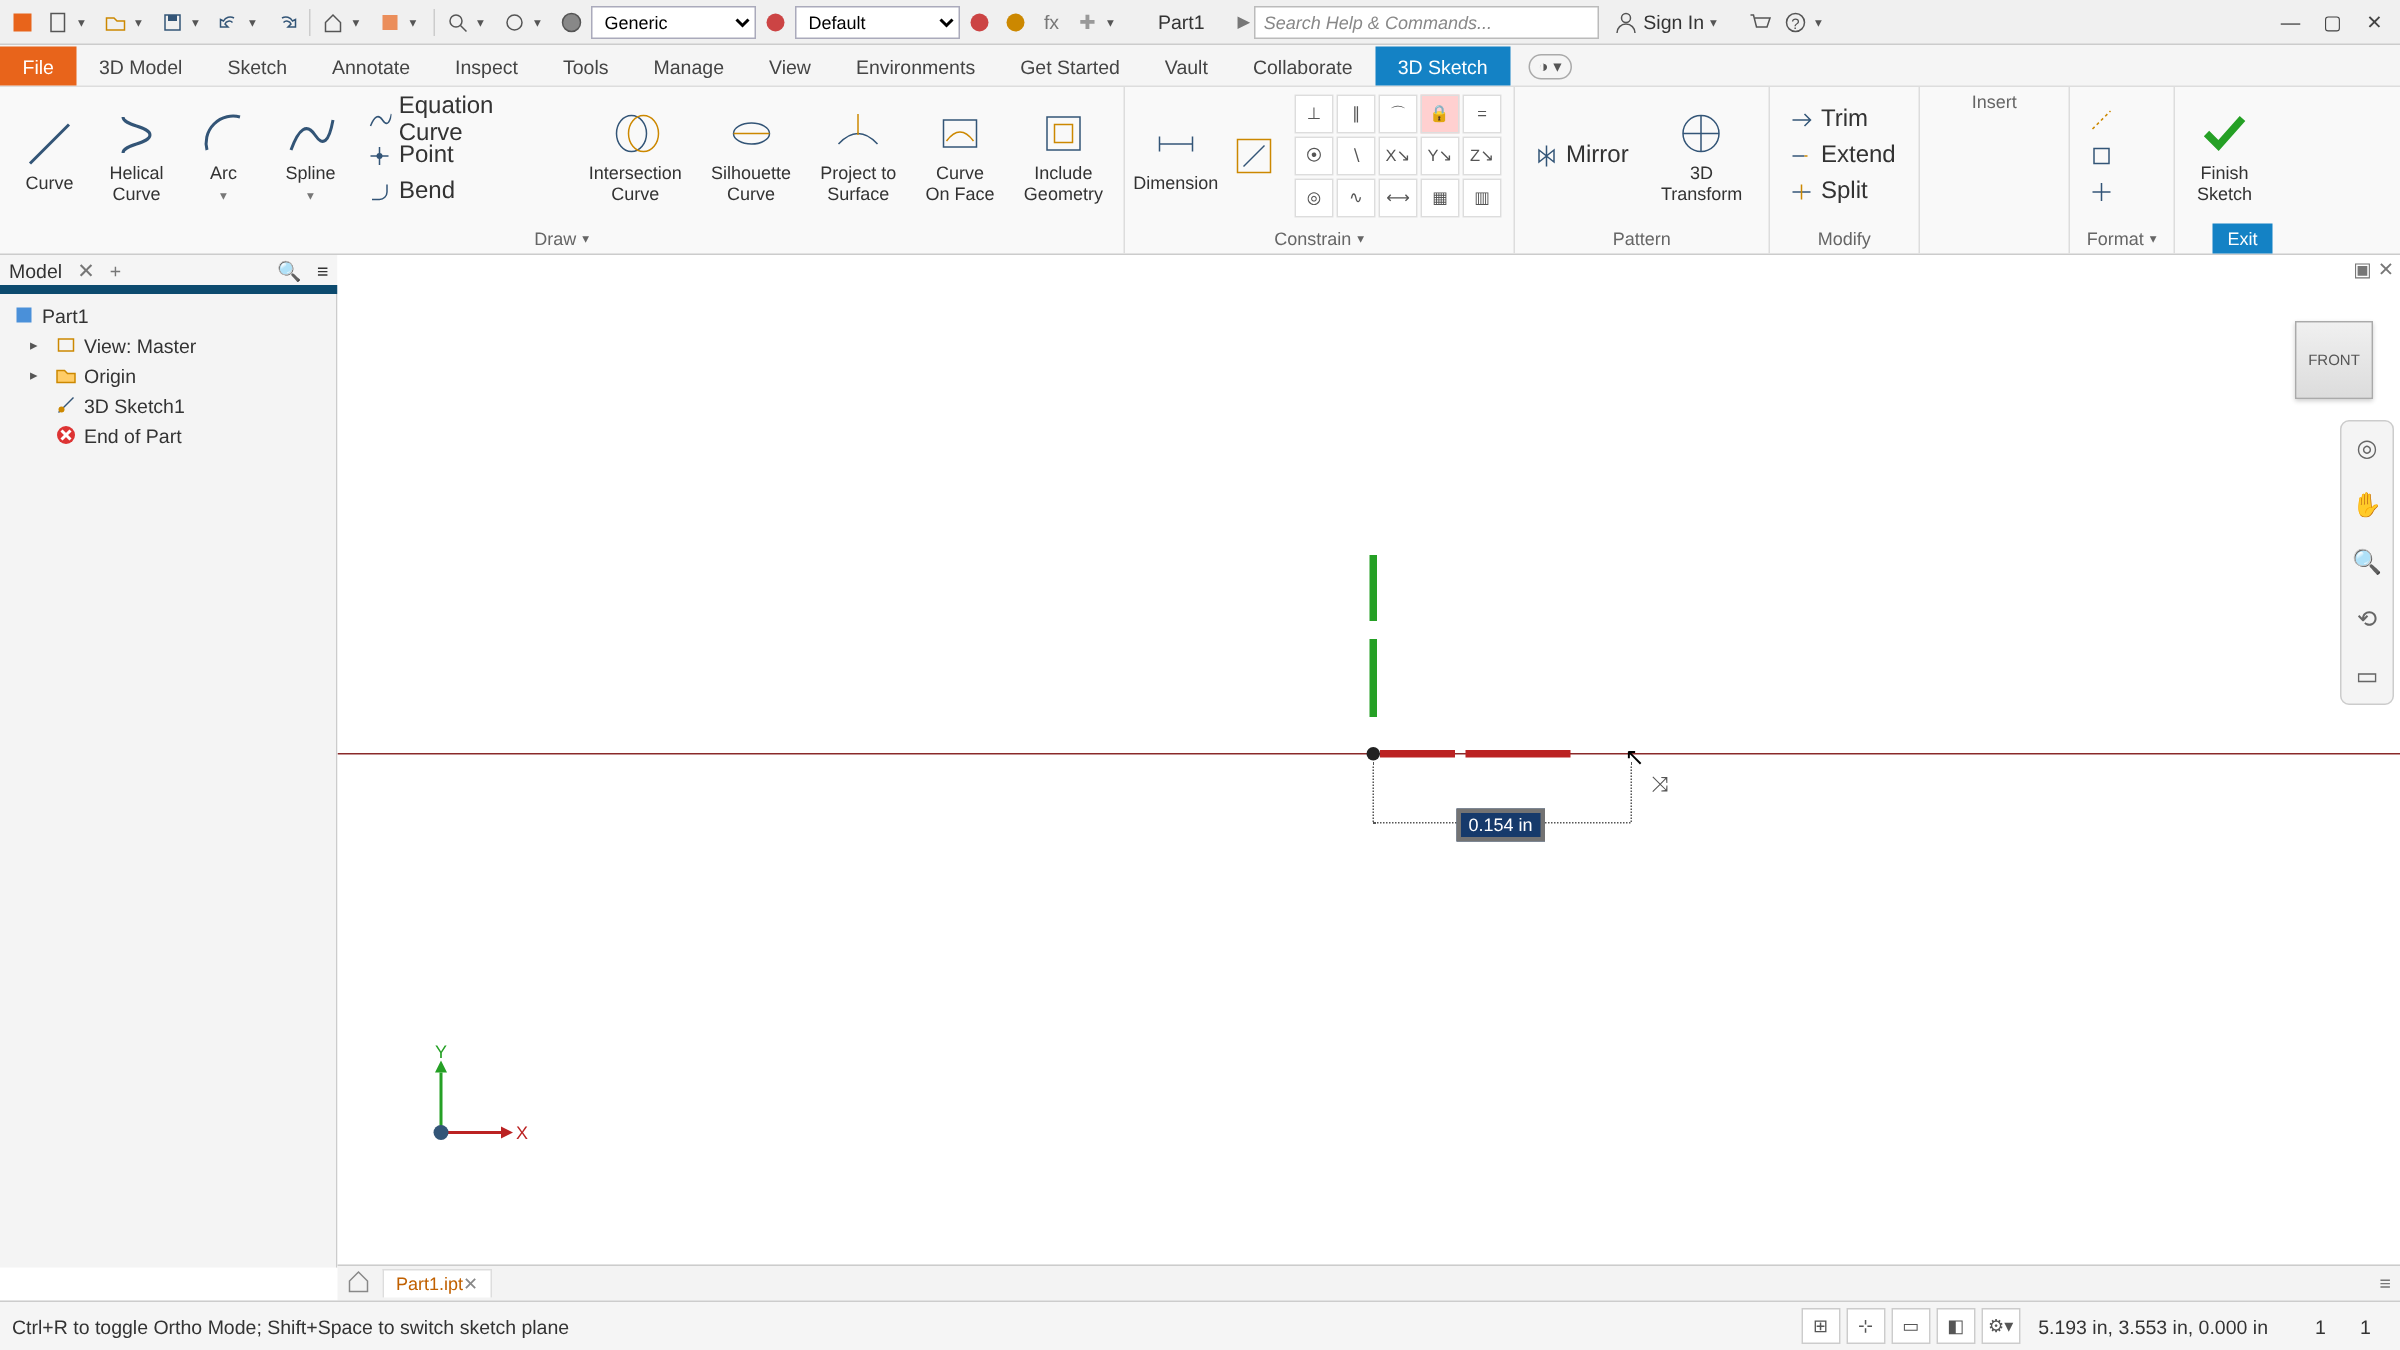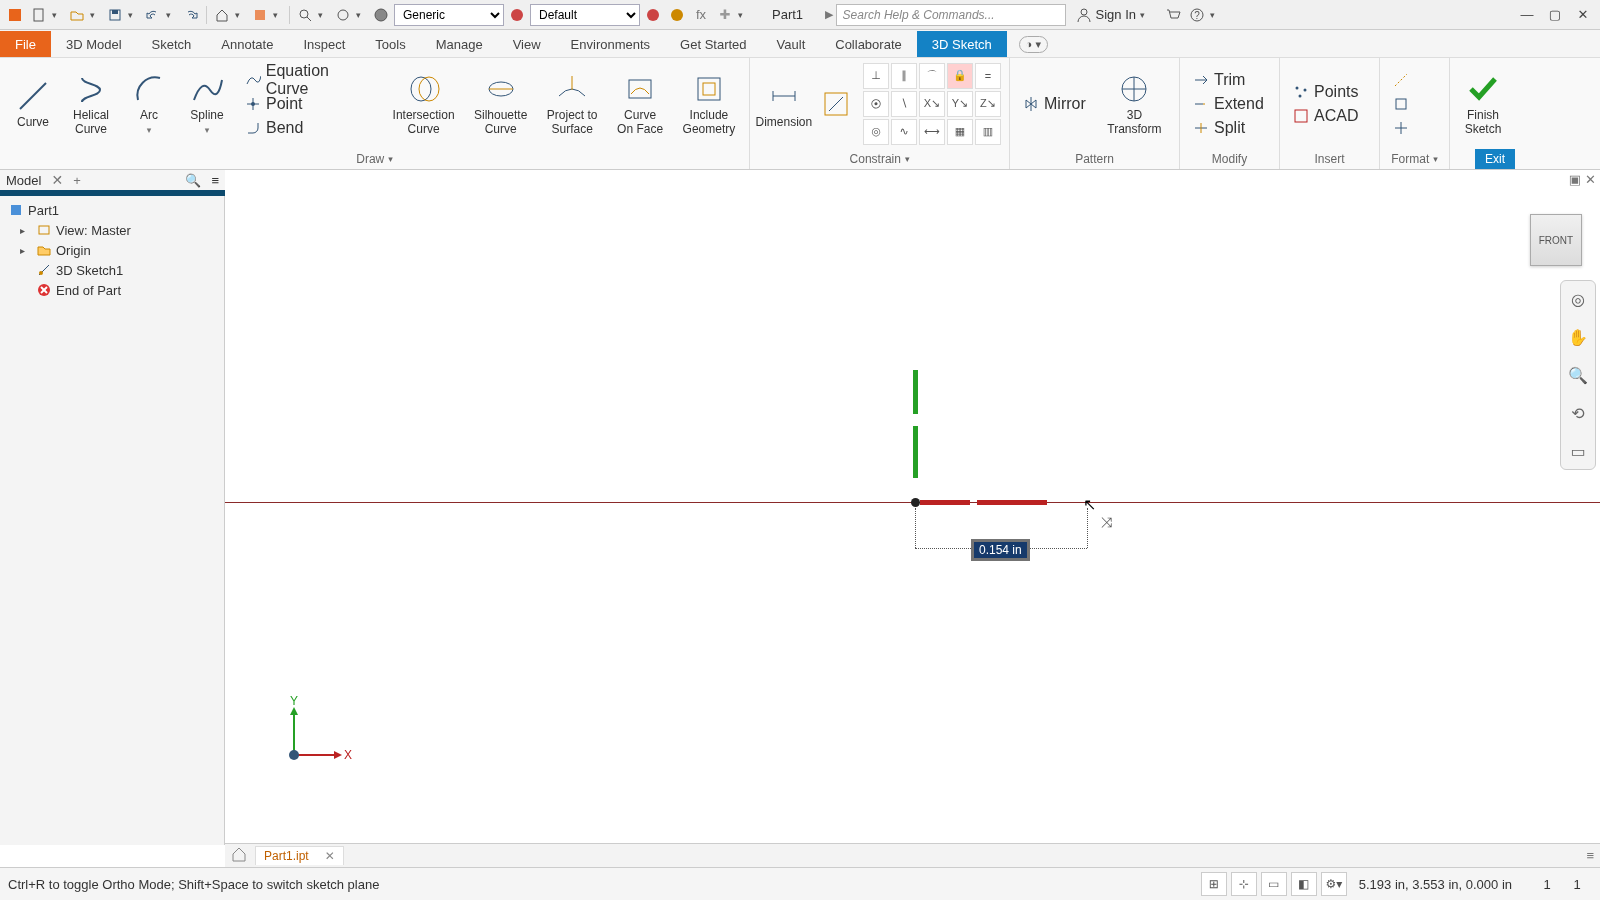--- a/index.html
+++ b/index.html
@@ -73,21 +73,21 @@
 .dim-box { position:absolute; left:746px; top:369px; background:#163a6b; color:#fff; font-size:12px; padding:1px 5px; border:3px solid #737373; }
 .cursor-arrow { position:absolute; left:858px; top:325px; font-size:16px; color:#000; pointer-events:none; }
 .cursor-glyph { position:absolute; left:876px; top:344px; font-size:14px; color:#555; pointer-events:none; }
 
 
 .triad { position:absolute; left:55px; bottom:76px; width:70px; height:70px; }
 .triad svg { overflow:visible; }
 
 
 .doctabs { position:absolute; left:225px; right:0; bottom:33px; height:24px; background:#f3f3f3; border-top:1px solid #ccc; display:flex; align-items:center; padding:0 6px; gap:8px; }
-.doctab { display:flex; align-items:center; gap:16px; padding:2px 8px; font-size:12px; color:#c06000; border:1px solid #ddd; background:#fff; border-bottom:none; }
+.doctab { display:flex; align-items:center; gap:0; padding:2px 8px; font-size:12px; color:#c06000; border:1px solid #ddd; background:#fff; border-bottom:none; }
 .doctabs .home { color:#777; cursor:pointer; }
 .doctabs-right { position:absolute; right:6px; color:#777; }
 
 
 .status { position:absolute; left:0; right:0; bottom:0; height:33px; background:#f5f5f5; border-top:1px solid #ccc; display:flex; align-items:center; padding:0 8px; font-size:13px; color:#333; }
 .status .sp { flex:1; }
 .status-tools { display:flex; gap:4px; margin:0 12px; }
 .status-tools .st { width:26px; height:24px; border:1px solid #ccc; background:#fff; display:flex; align-items:center; justify-content:center; cursor:pointer; font-size:12px; color:#555; }
 .status .coord { margin-right:20px;text-align:center; }
 .status .num { width:30px; text-align:center; }
@@ -453,42 +453,20 @@
               </svg>
             </div>
             <span>Split</span>
           </div>
     </div>
       </div>
     <div class="rgroup-label">Modify</div>
   </div>
 
   <div class="rgroup" style="width:100px">
-    <div class="rgroup-body">
-        <div class="rcol">
-      <div class="rbtn-sm">
-            <div class="icn">
-              <svg width="16" height="16">
-                <circle cx="4" cy="4" r="1.5" fill="#357"></circle>
-                <circle cx="12" cy="6" r="1.5" fill="#357"></circle>
-                <circle cx="7" cy="12" r="1.5" fill="#357"></circle>
-              </svg>
-            </div>
-            <span>Points</span>
-          </div>
-      <div class="rbtn-sm">
-            <div class="icn">
-              <svg width="16" height="16">
-                <rect x="2" y="2" width="12" height="12" fill="none" stroke="#b22"></rect>
-              </svg>
-            </div>
-            <span>ACAD</span>
-          </div>
-    </div>
-      </div>
     <div class="rgroup-label">Insert</div>
   </div>
 
   <div class="rgroup" style="width:70px">
     <div class="rgroup-body">
         <div class="rcol">
       <div class="rbtn-sm">
             <div class="icn">
               <svg width="16" height="16">
                 <line x1="2" y1="14" x2="14" y2="2" stroke="#c80" stroke-dasharray="2"></line>

